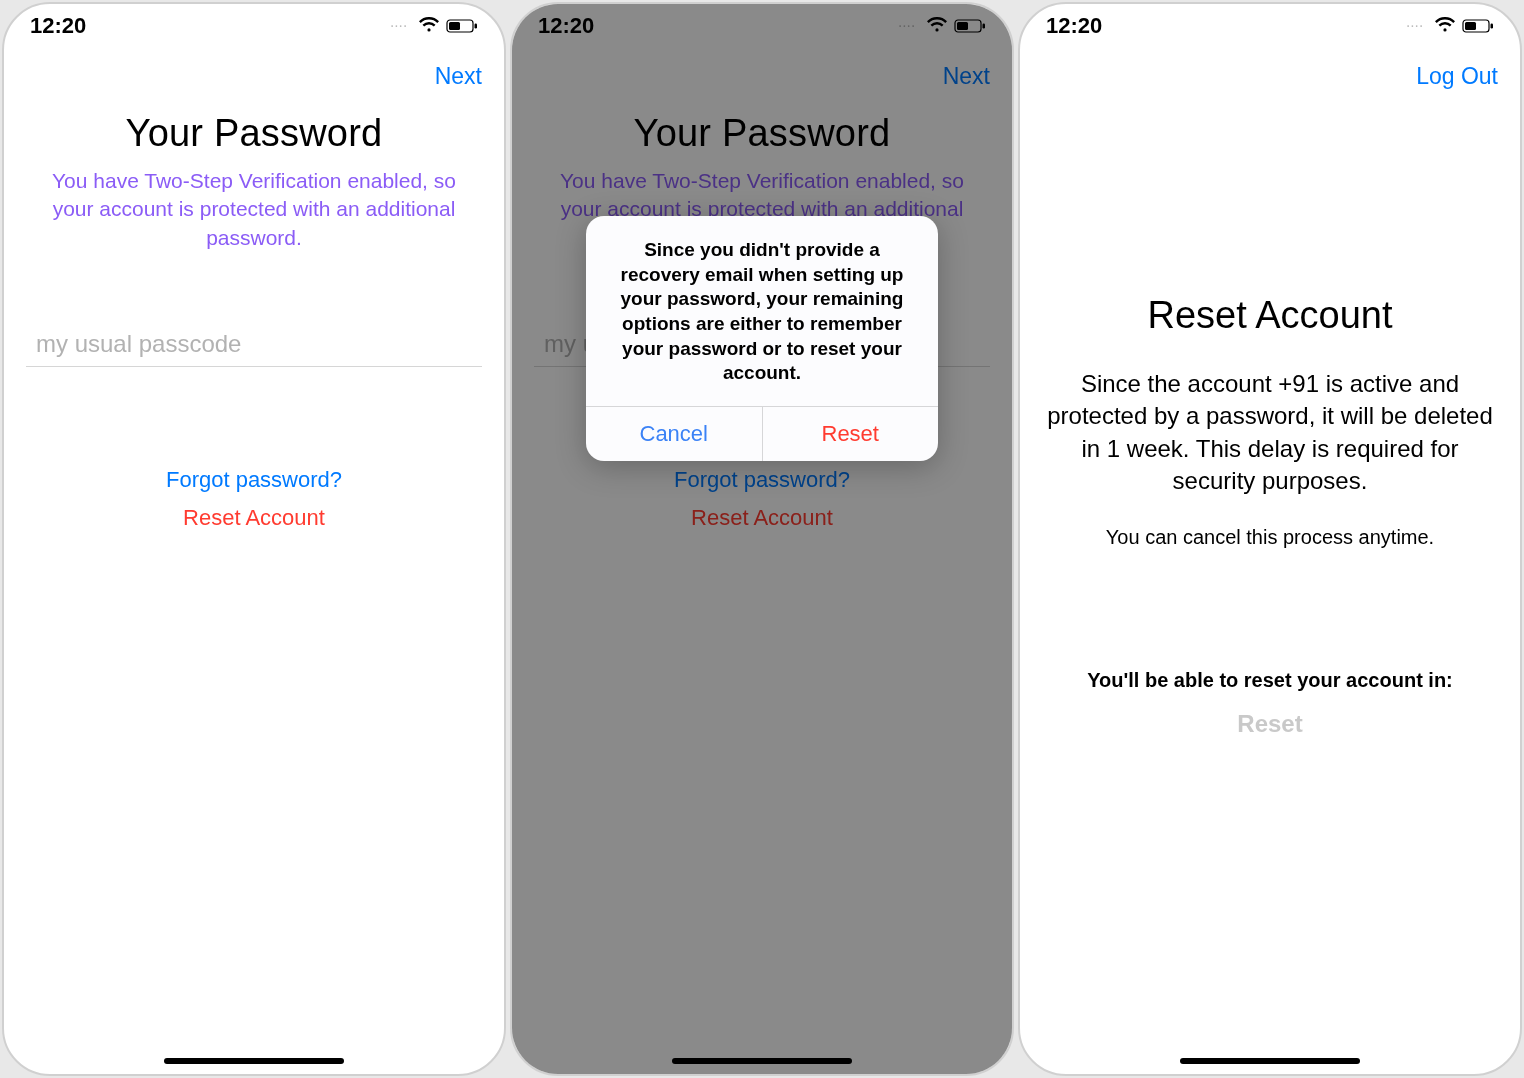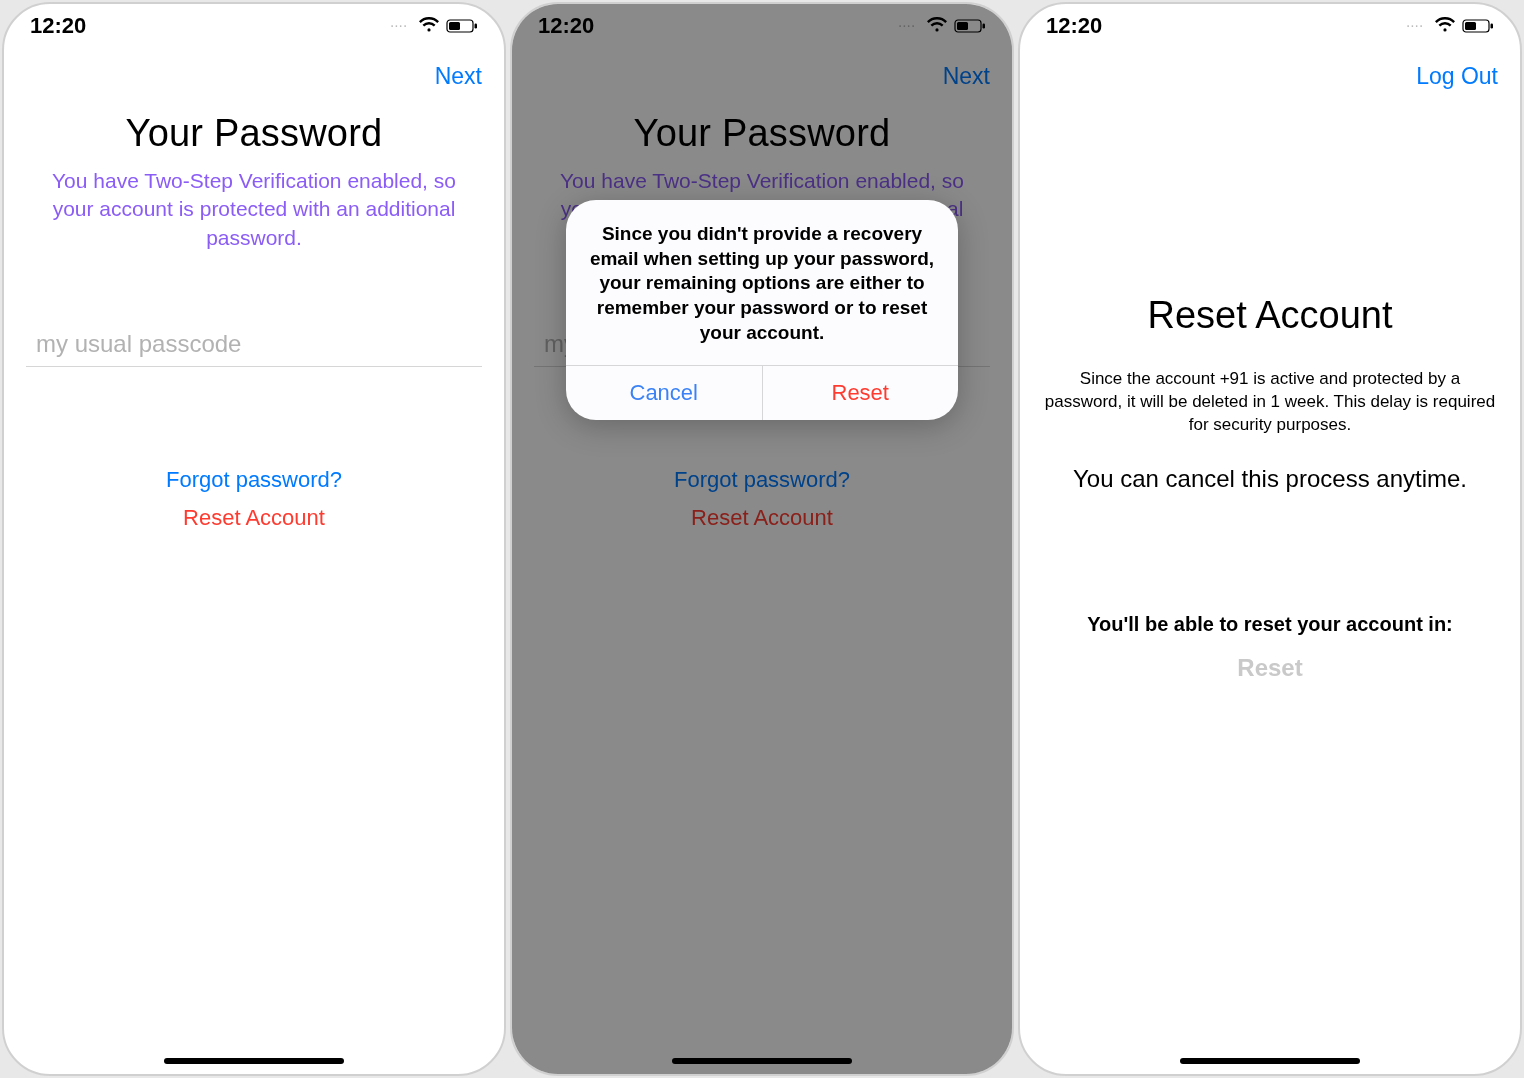--- a/index.html
+++ b/index.html
@@ -87,22 +87,22 @@
   .home-indicator {
     position: absolute; bottom: 10px; left: 50%; transform: translateX(-50%);
     width: 180px; height: 6px; background: #000; border-radius: 4px;
   }
 
   
   .dim {
     position:absolute; inset:0; background: rgba(0,0,0,0.46);
   }
   .alert {
-    position:absolute; left:50%; top:196px; transform:translateX(-50%);
-    width: 392px; background:#fcfcfe; border-radius:30px;
+    position:absolute; left:50%; top:212px; transform:translateX(-50%);
+    width: 352px; background:#fcfcfe; border-radius:18px;
     overflow:hidden;
     box-shadow: 0 6px 30px rgba(0,0,0,.25);
   }
   .alert-msg {
     padding: 22px 22px 20px 22px;
     font-size: 19px;
     font-weight: 600;
     text-align:center;
     line-height:1.3;
   }
@@ -114,23 +114,23 @@
   .alert-btn + .alert-btn { border-left:1px solid #d6d6d8; }
   .alert-cancel { color:#3b82f6; font-weight:500; }
   .alert-reset  { color:#ff3b30; font-weight:400; }
 
   
   .s3-content { padding: 0 20px; text-align:center; }
   .s3-title {
     font-size: 38px; font-weight: 400; margin-top: 190px; margin-bottom: 14px;
   }
   .s3-desc {
-    font-size: 17px; line-height:1.35; padding: 0 2px; margin-top: 31px;
-  }
-  .s3-cancelmsg { font-size:24px; margin-top:28px; }
+    font-size: 24px; line-height:1.35; padding: 0 2px; margin-top: 31px;
+  }
+  .s3-cancelmsg { font-size:20px; margin-top:28px; }
   .s3-countblk { margin-top: 120px; font-weight: bold; }
   .s3-countlbl { font-size:20px; }
   .s3-countval { font-size:26px; margin-top:12px; }
   .s3-reset { font-size:24px; color:#c9c9c9; margin-top:18px; }
 
   
   .wifi-icon, .batt-icon { display:inline-block; }
 </style>
 </head>
 <body>

